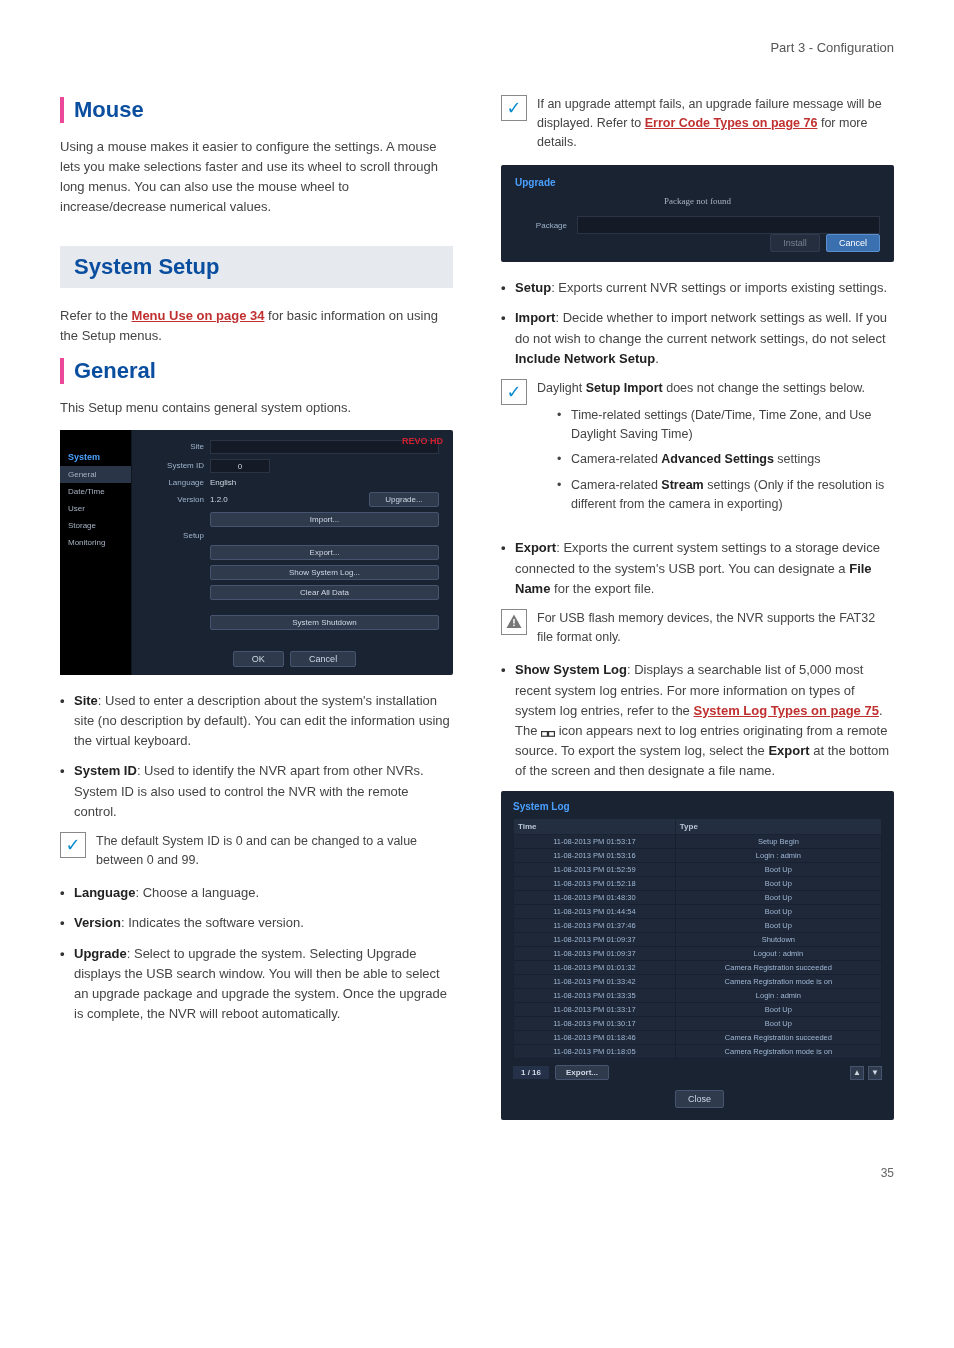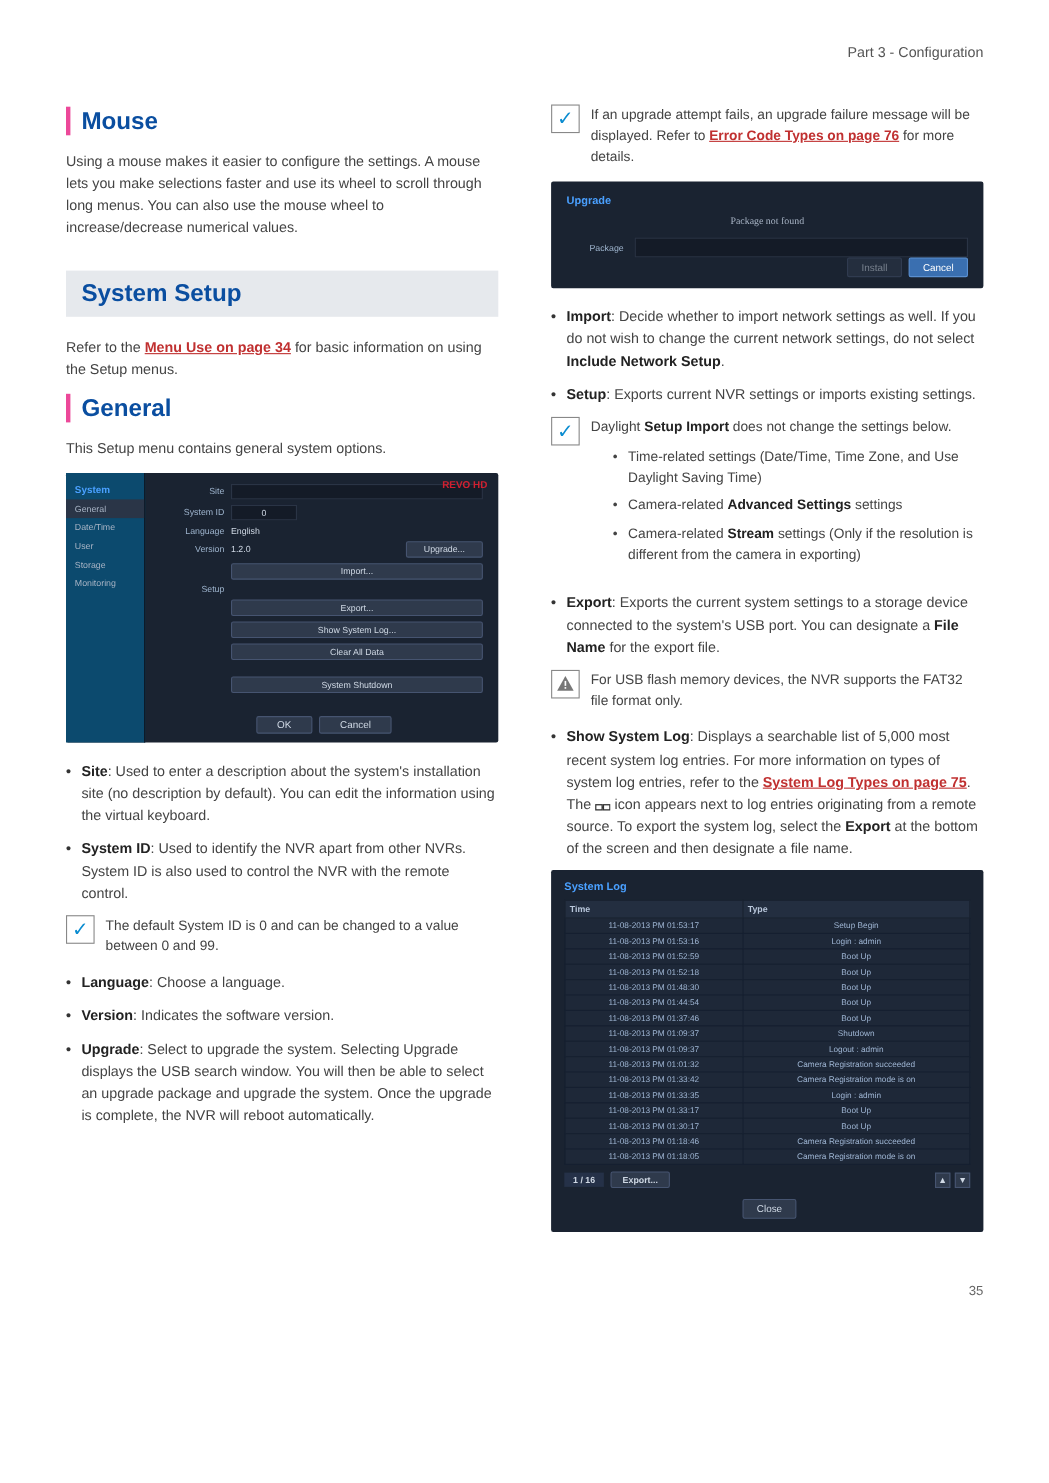--- a/index.html
+++ b/index.html
@@ -46,21 +46,21 @@
   .panel-upgrade .ttl { color:#4aa0ff; font-size:10px; font-weight:bold; }
   .panel-upgrade .row { display:flex; align-items:center; gap:10px; margin-top:10px;}
   .panel-upgrade .lbl { color:#9db3cc; width:52px; text-align:right;}
   .panel-upgrade .field { flex:1; background:#141b27; border:1px solid #2a3445; height:18px; display:flex; align-items:center; padding:0 6px; color:#a7b3c4;}
   .panel-upgrade .btns { text-align:right; }
   .panel-btn { display:inline-block; background:#2f3a4c; color:#cfd8e4; padding:3px 12px; border:1px solid #465470; border-radius:2px; font-size:9px; margin-left:4px;}
   .panel-btn.cancel { background:#3a6fb0; border-color:#5a8fd0; color:#fff;}
 
   
   .panel-sys { height:245px; display:flex; }
-  .panel-sys .sidebar { width:72px; background:#0c4a6e; border-right:1px solid #0e1622; padding-top:6px;}
+  .panel-sys .sidebar { width:72px; background:#000000; border-right:1px solid #0e1622; padding-top:18px;}
   .panel-sys .sidebar .sb-title { color:#4aa0ff; font-size:9px; padding:4px 8px; font-weight:bold;}
   .panel-sys .sidebar .sb-item { color:#a7b3c4; font-size:8px; padding:4px 8px; }
   .panel-sys .sidebar .sb-item.sel { background:#2a3547; }
   .panel-sys .main { flex:1; padding:10px 14px; position:relative;}
   .panel-sys .logo { position:absolute; top:6px; right:10px; color:#d02030; font-size:9px; font-weight:bold;}
   .panel-sys .frow { display:flex; align-items:center; margin-bottom:5px; gap:6px;}
   .panel-sys .flab { width:58px; text-align:right; color:#9db3cc;}
   .panel-sys .finput { background:#141b27; border:1px solid #2a3445; height:14px; flex:1;}
   .panel-sys .finput.short { flex:0 0 60px; }
   .panel-sys .fval { flex:1; color:#cfd8e4;}
@@ -197,22 +197,22 @@
         <div class="lbl">Package</div>
         <div class="field"></div>
       </div>
       <div class="btns">
         <span class="panel-btn" style="opacity:.5">Install</span>
         <span class="panel-btn cancel">Cancel</span>
       </div>
     </div>
 
     <ul class="bullets">
+      <li><b>Setup</b><span>: Exports current NVR settings or imports existing settings.</span></li>
       <li><b>Import</b><span>: Decide whether to import network settings as well. If you do not wish to change the current network settings, do not select </span><b>Include Network Setup</b><span>.</span></li>
-      <li><b>Setup</b><span>: Exports current NVR settings or imports existing settings.</span></li>
     </ul>
 
     <div class="note-box">
       <div class="note-icon check">✓</div>
       <div class="note-text">
         <span>Daylight </span><b>Setup Import</b><span> does not change the settings below.</span>
         <ul class="sub inner-sub">
           <li>Time-related settings (Date/Time, Time Zone, and Use Daylight Saving Time)</li>
           <li><span>Camera-related </span><b>Advanced Settings</b><span> settings</span></li>
           <li><span>Camera-related </span><b>Stream</b><span> settings (Only if the resolution is different from the camera in exporting)</span></li>

